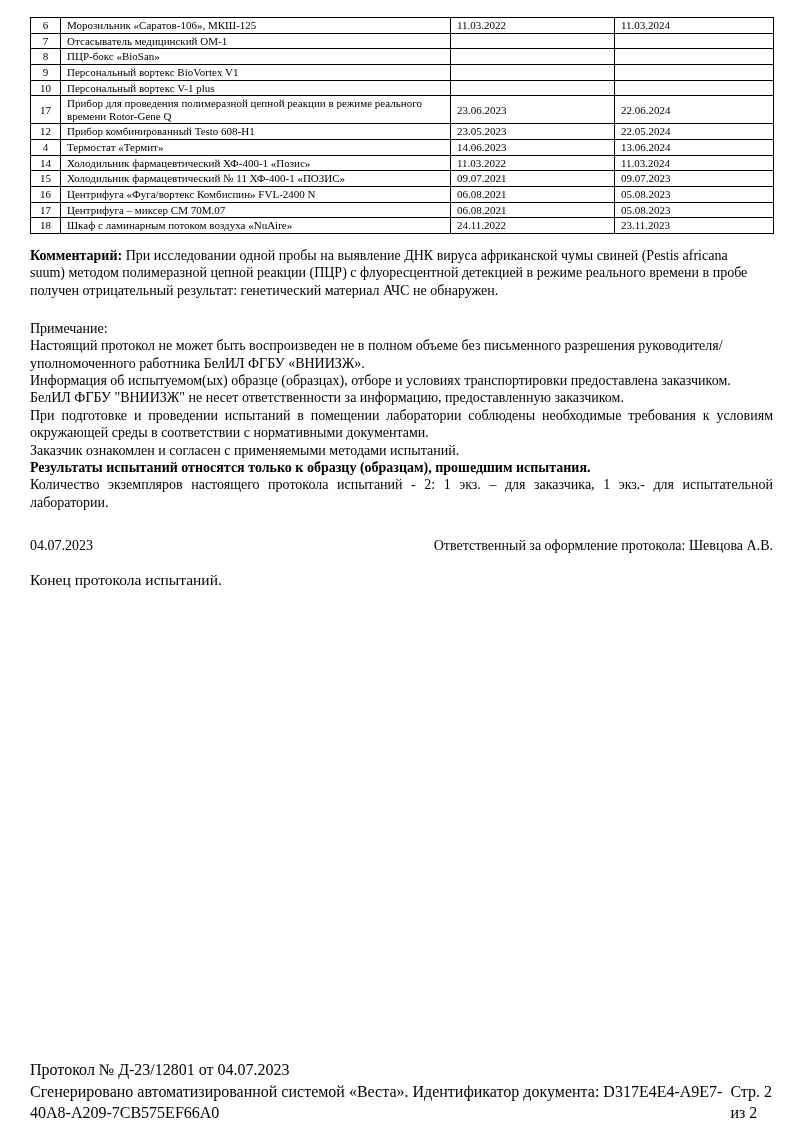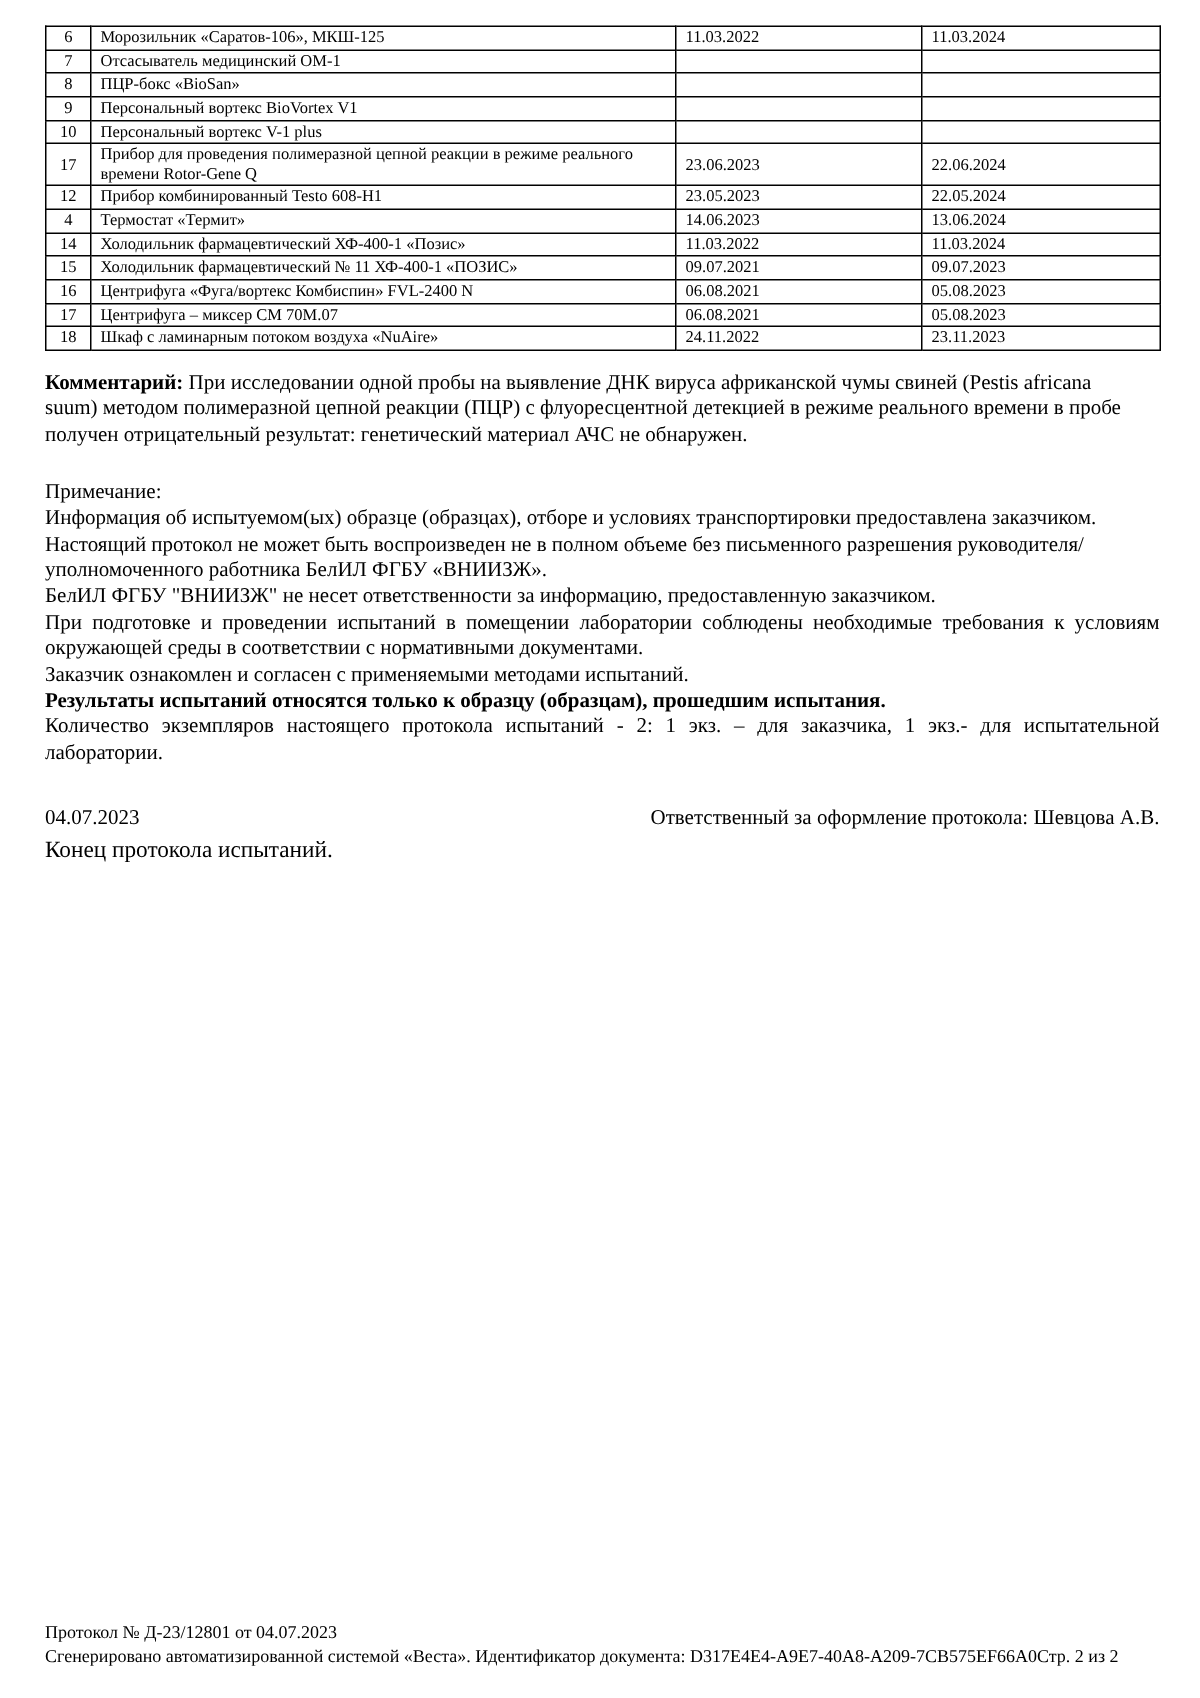--- a/index.html
+++ b/index.html
@@ -43,31 +43,31 @@
   .bold     { font-weight: bold; }
   
   .sig-row {
     margin-top: 26px;
     display: flex;
     justify-content: space-between;
     font-size: 14px;
     line-height: 1.24;
   }
   .end-line {
-    margin-top: 3px;
+    margin-top: 16px;
     font-size: 15.5px;
     line-height: 1.25;
   }
   
   .footer {
     position: absolute;
     left: 30px;
     right: 12px;
-    bottom: 20px;
-    font-size: 12px;
+    bottom: 8px;
+    font-size: 16px;
     line-height: 1.35;
   }
   .footer-row2 {
     display: flex;
     justify-content: flex-start;
     align-items: baseline;
   }
 </style>
 </head>
 <body>
@@ -161,22 +161,22 @@
         <td class="c-date">23.11.2023</td>
       </tr>
     </tbody>
   </table>
 
   <p class="bodytext comment"><b>Комментарий:</b>
     <span>При исследовании одной пробы на выявление ДНК вируса африканской чумы свиней (Pestis africana suum) методом полимеразной цепной реакции (ПЦР) с флуоресцентной детекцией в режиме реального времени в пробе получен отрицательный результат: генетический материал АЧС не обнаружен.</span></p>
 
   <div class="bodytext notes">
     <p>Примечание:</p>
+    <p>Настоящий протокол не может быть воспроизведен не в полном объеме без письменного разрешения руководителя/уполномоченного работника БелИЛ ФГБУ «ВНИИЗЖ».</p>
     <p>Информация об испытуемом(ых) образце (образцах), отборе и условиях транспортировки предоставлена заказчиком.</p>
-    <p>Настоящий протокол не может быть воспроизведен не в полном объеме без письменного разрешения руководителя/уполномоченного работника БелИЛ ФГБУ «ВНИИЗЖ».</p>
     <p>БелИЛ ФГБУ "ВНИИЗЖ" не несет ответственности за информацию, предоставленную заказчиком.</p>
     <p class="justify">При подготовке и проведении испытаний в помещении лаборатории соблюдены необходимые требования к условиям окружающей среды в соответствии с нормативными документами.</p>
     <p>Заказчик ознакомлен и согласен с применяемыми методами испытаний.</p>
     <p class="bold">Результаты испытаний относятся только к образцу (образцам), прошедшим испытания.</p>
     <p class="justify">Количество экземпляров настоящего протокола испытаний - 2: 1 экз. – для заказчика, 1 экз.- для испытательной лаборатории.</p>
   </div>
 
   <div class="sig-row">
     <span>04.07.2023</span>
     <span>Ответственный за оформление протокола: Шевцова А.В.</span>

